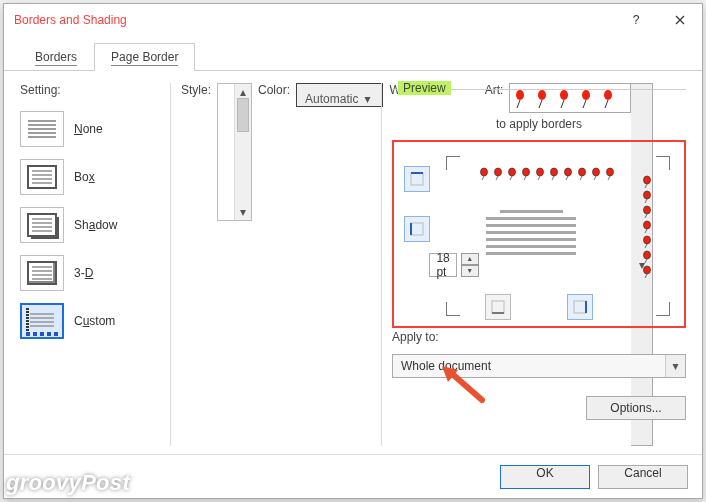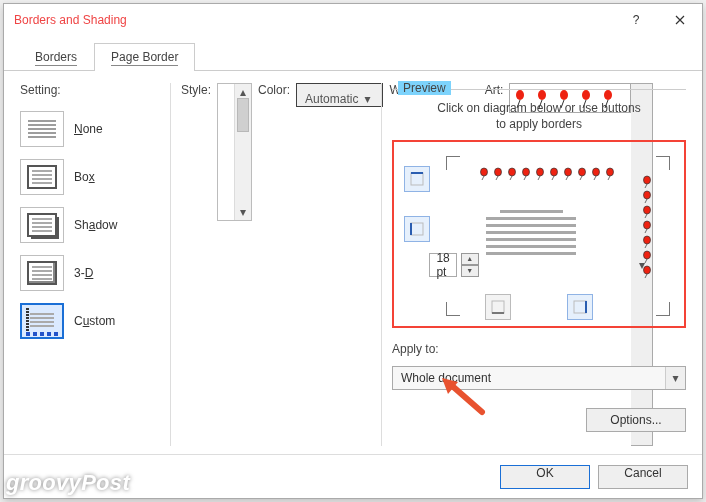--- a/index.html
+++ b/index.html
@@ -61,21 +61,21 @@
 .widthrow .val { flex: 1; height: 24px; border: 1px solid #aaa; background:#fff; display:flex; align-items:center; padding:0 6px; color:#333 }
 .spin { width: 18px; display:flex; flex-direction:column }
 .spin div{height:12px;border:1px solid #999;background:#efefef;display:flex;align-items:center;justify-content:center;font-size:7px;color:#555}
 
 .artrow { display:flex; gap:0 }
 .artbox { flex:1; height: 30px; border:1px solid #aaa; background:#fff; display:flex; align-items:center; justify-content:center; gap:6px }
 .artdd { width:22px; border:1px solid #aaa; border-left:none; background:#efefef; display:flex; align-items:center; justify-content:center; color:#555 }
 
 
 .col-preview { flex: 1; position: relative; }
-.fset-label { position:absolute; top:-2px; left:6px; background:#7dd3fc; padding:0 5px; color:#444 }
+.fset-label { position:absolute; top:-2px; left:6px; background:#bef264; padding:0 5px; color:#444 }
 .col-preview-inner { border-top:1px solid #ccc; margin-top:6px; padding-top:6px }
 .hint { text-align:center; color:#444; line-height:1.35; margin: 4px 0 8px }
 
 .redbox { border:2px solid #f44336; padding: 10px 8px 10px 6px; position:relative; height: 188px; display:flex }
 .sidebtns { width:34px; display:flex; flex-direction:column; gap:24px; padding-top:14px; align-items:center }
 .togglebtn { width:26px; height:26px; border:1px solid #8fb3e5; background:#e6f0fc; display:flex; align-items:center; justify-content:center }
 .togglebtn.off { border-color:#bbb; background:#f3f3f3 }
 
 .page { flex:1; position:relative; margin: 4px 6px 0 12px }
 .corner { position:absolute; width:14px; height:14px }
@@ -83,21 +83,21 @@
 .corner.tr{right:0;top:0;border-right:1px solid #777;border-top:1px solid #777}
 .corner.bl{left:0;bottom:0;border-left:1px solid #777;border-bottom:1px solid #777}
 .corner.br{right:0;bottom:0;border-right:1px solid #777;border-bottom:1px solid #777}
 .textlines{position:absolute;left:40px;top:54px;width:90px;display:flex;flex-direction:column;gap:4px}
 .textlines i{display:block;height:3px;background:#a8a8a8}
 .balls-top{position:absolute;left:30px;right:18px;top:10px;height:14px}
 .balls-right{position:absolute;right:16px;top:14px;bottom:36px;width:14px}
 
 .bottombtns { position:absolute; bottom:6px; left:0; right:0; display:flex; justify-content:center; gap:56px }
 
-.applyrow{margin-top:14px}
+.applyrow{margin-top:2px}
 .bigcombo{height:24px;border:1px solid #aaa;background:#f7f7f7;display:flex;align-items:center;justify-content:space-between;padding:0 4px 0 8px;color:#333}
 .bigcombo .dd{width:20px;height:100%;border-left:1px solid #ccc;display:flex;align-items:center;justify-content:center;color:#555;background:#efefef;margin-right:-4px}
 
 .optbtn{position:absolute;right:0;bottom:0;height:24px;width:100px;border:1px solid #aaa;background:#efefef;display:flex;align-items:center;justify-content:center;color:#333}
 
 .footer { height: 44px; border-top:1px solid #ddd; display:flex; align-items:center; justify-content:flex-end; gap:8px; padding: 0 14px }
 .fbtn { height:24px; width:90px; border:1px solid #aaa; background:#efefef; display:flex; justify-content:center; color:#333 }
 .fbtn.primary{border-color:#1a6fd6}
 
 .watermark{position:absolute;left:6px;bottom:6px;color:#fff;font-size:22px;font-style:italic;font-weight:600;text-shadow:0 0 4px rgba(0,0,0,.5);letter-spacing:.3px;pointer-events:none}
@@ -261,21 +261,21 @@
           </div>
       </div>
     </div>
 
     <div class="vsep"></div>
 
     <div class="col-preview">
       <div class="fset-label">Preview</div>
       <div class="col-preview-inner">
         <div class="hint">
-          <span>Click on diagram below or use buttons</span><br><span>to apply borders</span>
+          <br><span>to apply borders</span>
         </div>
 
         <div class="redbox">
           <div class="sidebtns">
             <div class="togglebtn">
               <svg width="16" height="16">
                   <rect x="2" y="2" width="12" height="12" fill="none" stroke="#bbb" stroke-width="1"></rect>
                   <line x1="2" y1="2" x2="14" y2="2" stroke="#2a5db0" stroke-width="2"></line>
                 </svg>
             </div>

